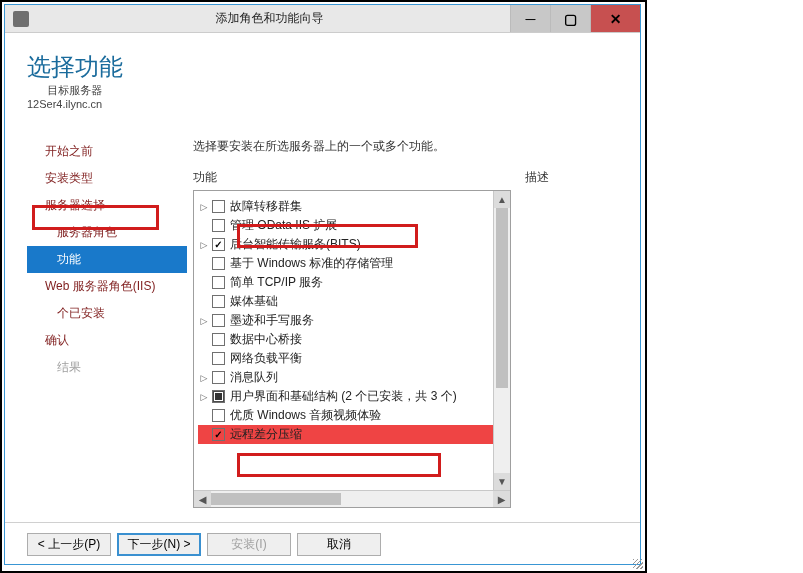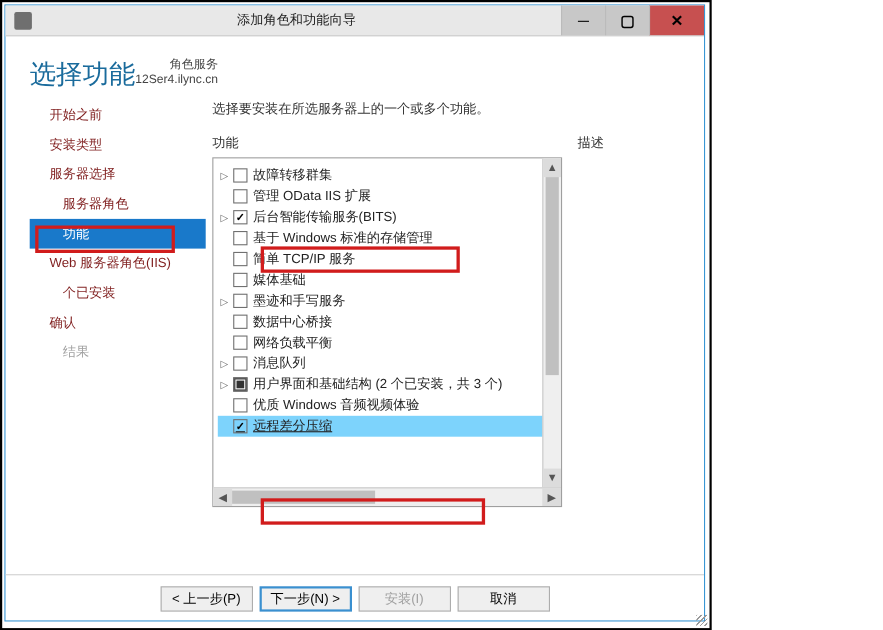--- a/index.html
+++ b/index.html
@@ -8,21 +8,21 @@
 .window { position: absolute; top: 2px; left: 2px; right: 4px; bottom: 6px; border: 1px solid #3996d4; background: #fff; }
 .titlebar { height: 28px; background: #e8e8e8; border-bottom: 1px solid #ccc; display: flex; align-items: center; position: relative; }
 .titlebar-icon { width: 16px; height: 16px; margin-left: 8px; background: #6f6f6f; border-radius: 2px; }
 .titlebar-title { flex: 1; text-align: center; font-size: 12px; color: #222; }
 .winctrls { display: flex; height: 100%; }
 .winbtn { width: 40px; height: 100%; display: flex; align-items: center; justify-content: center; border-left: 1px solid #bbb; background: #d9d9d9; color: #000; font-size: 14px; font-weight: bold; }
 .winbtn.min { background: #c8c8c8; }
 .winbtn.max { background: #c8c8c8; }
 .winbtn.close { background: #c75050; color: #000; width: 50px; }
 .body-area { padding: 18px 22px 10px 22px; }
-.header-row { display: flex; align-items: flex-start; margin-bottom: 8px; }
+.header-row { display: flex; justify-content: space-between; align-items: flex-start; margin-bottom: 28px; flex-direction: column; }
 .page-title { font-size: 24px; color: #1a6b9c; font-weight: 300; }
 .server-box { text-align: right; font-size: 11px; color: #444; margin-right: 4px; }
 .content-row { display: flex; align-items: flex-start; }
 .nav { width: 160px; flex-shrink: 0; }
 .nav-item { padding: 5px 8px 5px 18px; font-size: 12px; color: #7f1d1d; cursor: pointer; white-space: nowrap; }
 .nav-item.indent { padding-left: 30px; }
 .nav-item.selected { background: #1979ca; color: #fff; }
 .nav-item.disabled { color: #a0a0a0; }
 .main { flex: 1; padding-left: 6px; }
 .instruction { font-size: 12px; color: #333; margin-bottom: 14px; }
@@ -31,31 +31,31 @@
 .section-hdr.feat { width: 332px; }
 .feature-row { display: flex; align-items: flex-start; }
 .tree-box { width: 318px; height: 318px; border: 1px solid #9f9f9f; background: #fff; overflow: hidden; position: relative; }
 .tree-inner { padding: 6px 4px 2px 4px; }
 .tree-item { display: flex; align-items: center; height: 19px; font-size: 12px; color: #222; }
 .expander { width: 12px; height: 12px; margin-right: 2px; display: inline-flex; align-items: center; justify-content: center; font-size: 9px; color: #666; }
 .chk { width: 13px; height: 13px; border: 1px solid #707070; margin-right: 5px; display: inline-flex; align-items: center; justify-content: center; font-size: 10px; font-weight: bold; color: #000; flex-shrink: 0; }
 .chk.checked::after { content: "✓"; }
 .chk.partial { background: #4a4a4a; }
 .chk.partial::after { content: ""; width: 7px; height: 7px; background: #333; border: 1px solid #fff; }
-.tree-item.selected { background: #7dd3fc; text-decoration: underline; }
+.tree-item.selected { background: #ef4444; }
 .tree-item .lbl { white-space: nowrap; }
 .vscroll { position: absolute; right: 0; top: 0; bottom: 17px; width: 17px; background: #efefef; border-left: 1px solid #c8c8c8; }
 .vscroll .arrow { height: 17px; background: #dcdcdc; text-align: center; font-size: 10px; line-height: 17px; color: #555; }
 .vscroll .thumb { position: absolute; top: 17px; left: 2px; right: 2px; height: 180px; background: #c0c0c0; }
 .hscroll { position: absolute; left: 0; right: 0; bottom: 0; height: 17px; background: #efefef; border-top: 1px solid #c8c8c8; }
 .hscroll .harrow { width: 17px; height: 100%; background: #dcdcdc; text-align: center; font-size: 10px; line-height: 17px; color: #555; display: inline-block; }
 .hscroll .hthumb { position: absolute; left: 17px; top: 2px; bottom: 2px; width: 130px; background: #c0c0c0; }
 .hscroll .harrow.right { position: absolute; right: 0; top: 0; }
 .desc-box { margin-left: 18px; width: 180px; font-size: 12px; color: #333; line-height: 1.6; }
-.footer { position: absolute; bottom: 8px; left: 0; right: 0; border-top: 1px solid #d0d0d0; padding: 10px 22px 0 22px; display: flex; justify-content: center; gap: 6px; }
+.footer { position: absolute; bottom: 8px; left: 0; right: 0; border-top: 1px solid #d0d0d0; padding: 10px 22px 0 22px; display: flex; justify-content: flex-start; gap: 6px; }
 .btn { min-width: 84px; height: 23px; background: #efefef; border: 1px solid #adadad; font-size: 12px; cursor: pointer; display: inline-flex; align-items: center; justify-content: center; padding: 0 8px; }
 .btn.primary { border: 2px solid #3a90d0; }
 .btn.disabled { color: #a0a0a0; }
 .highlight-red { position: absolute; border: 3px solid #d11c1c; pointer-events: none; }
 .hl-nav { top: 200px; left: 27px; width: 127px; height: 25px; }
 .hl-bits { top: 219px; left: 232px; width: 181px; height: 24px; }
 .hl-rdc { top: 448px; left: 232px; width: 204px; height: 24px; }
 .corner-mark { position: absolute; right: 2px; bottom: 2px; width: 10px; height: 10px; background: repeating-linear-gradient(135deg, #999 0 1px, transparent 1px 3px); }
 </style>
 </head>
@@ -70,21 +70,21 @@
       <div class="winbtn min">─</div>
       <div class="winbtn max">▢</div>
       <div class="winbtn close">✕</div>
     </div>
   </div>
 
   <div class="body-area">
     <div class="header-row">
       <div class="page-title">选择功能</div>
       <div class="server-box">
-        <div>角色服务</div>
+        <div>目标服务器</div>
         <div>12Ser4.ilync.cn</div>
       </div>
     </div>
 
     <div class="content-row">
       <div class="nav" id="nav">
             <div class="nav-item">开始之前</div>
             <div class="nav-item">安装类型</div>
             <div class="nav-item">服务器选择</div>
             <div class="nav-item indent">服务器角色</div>

